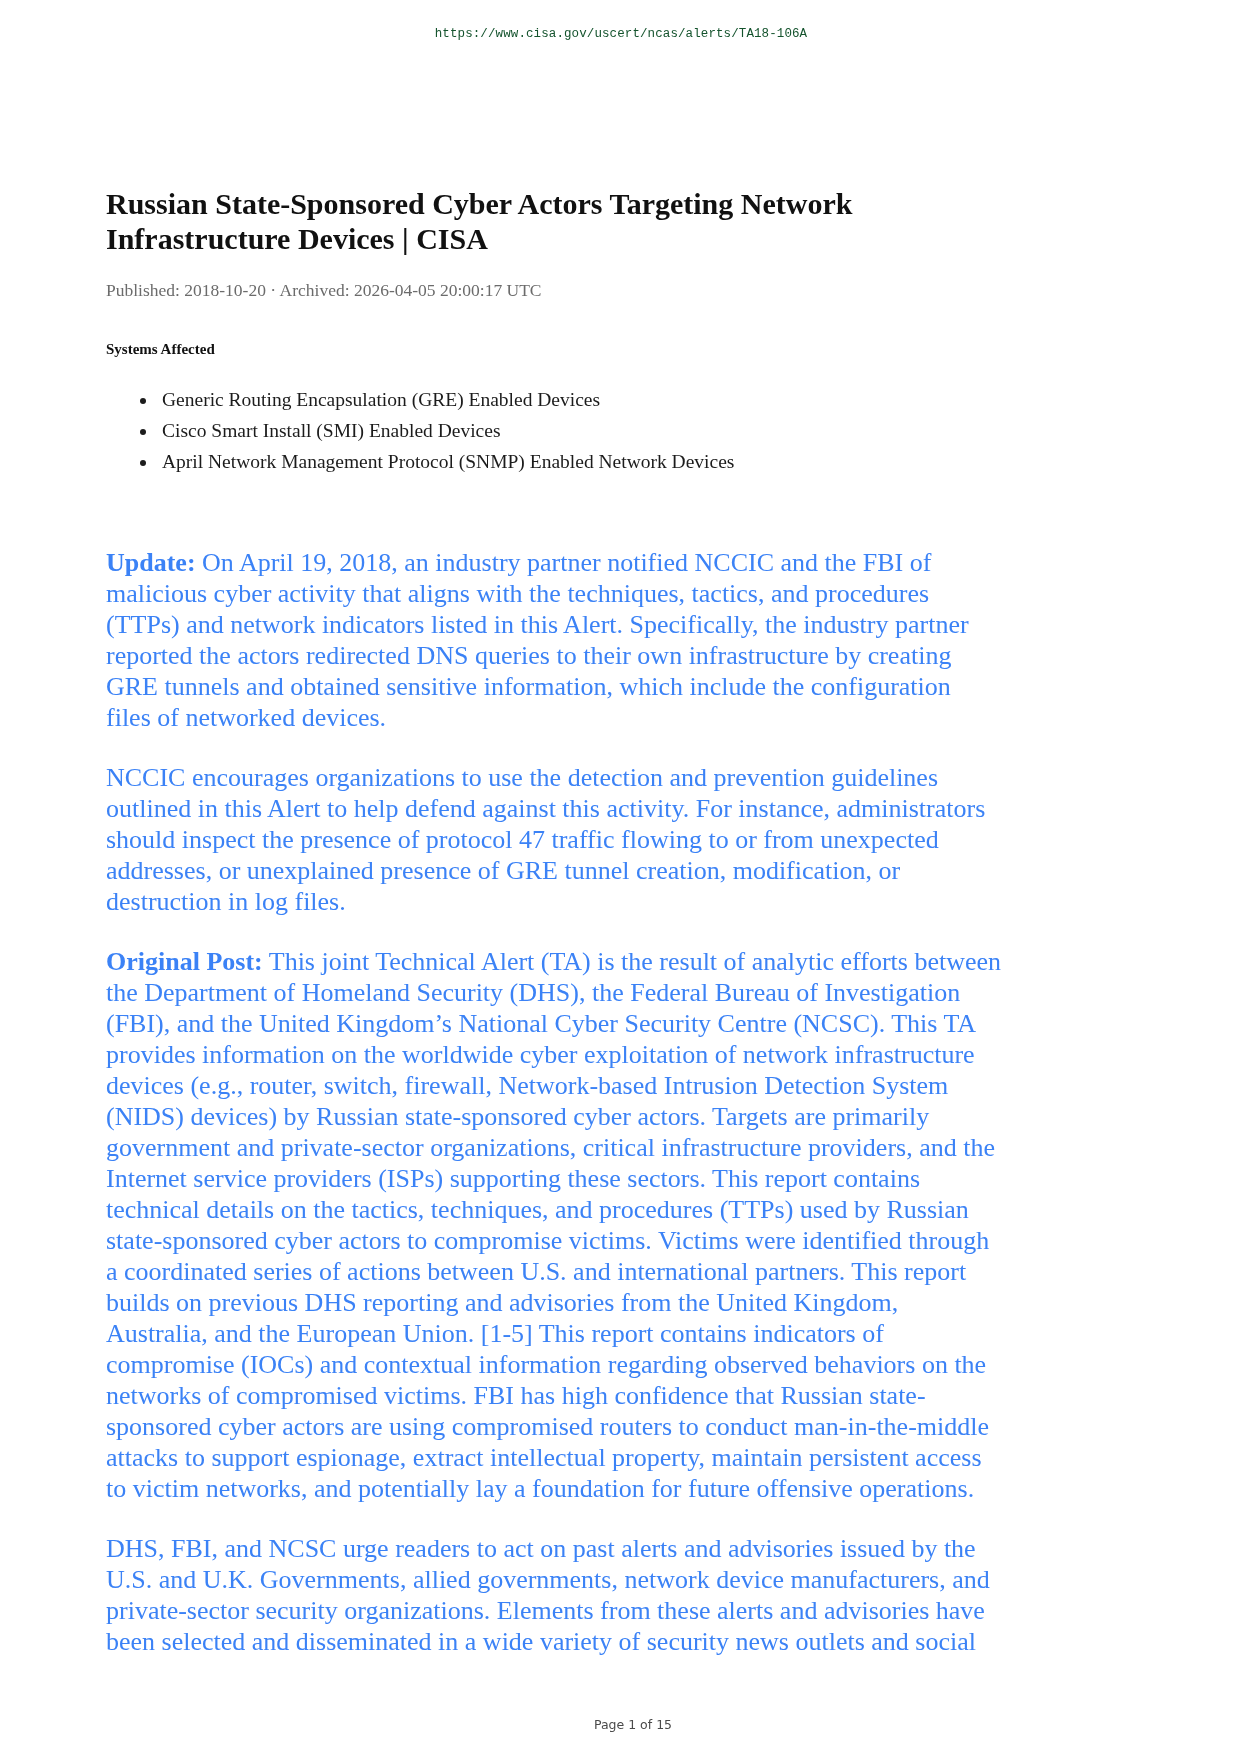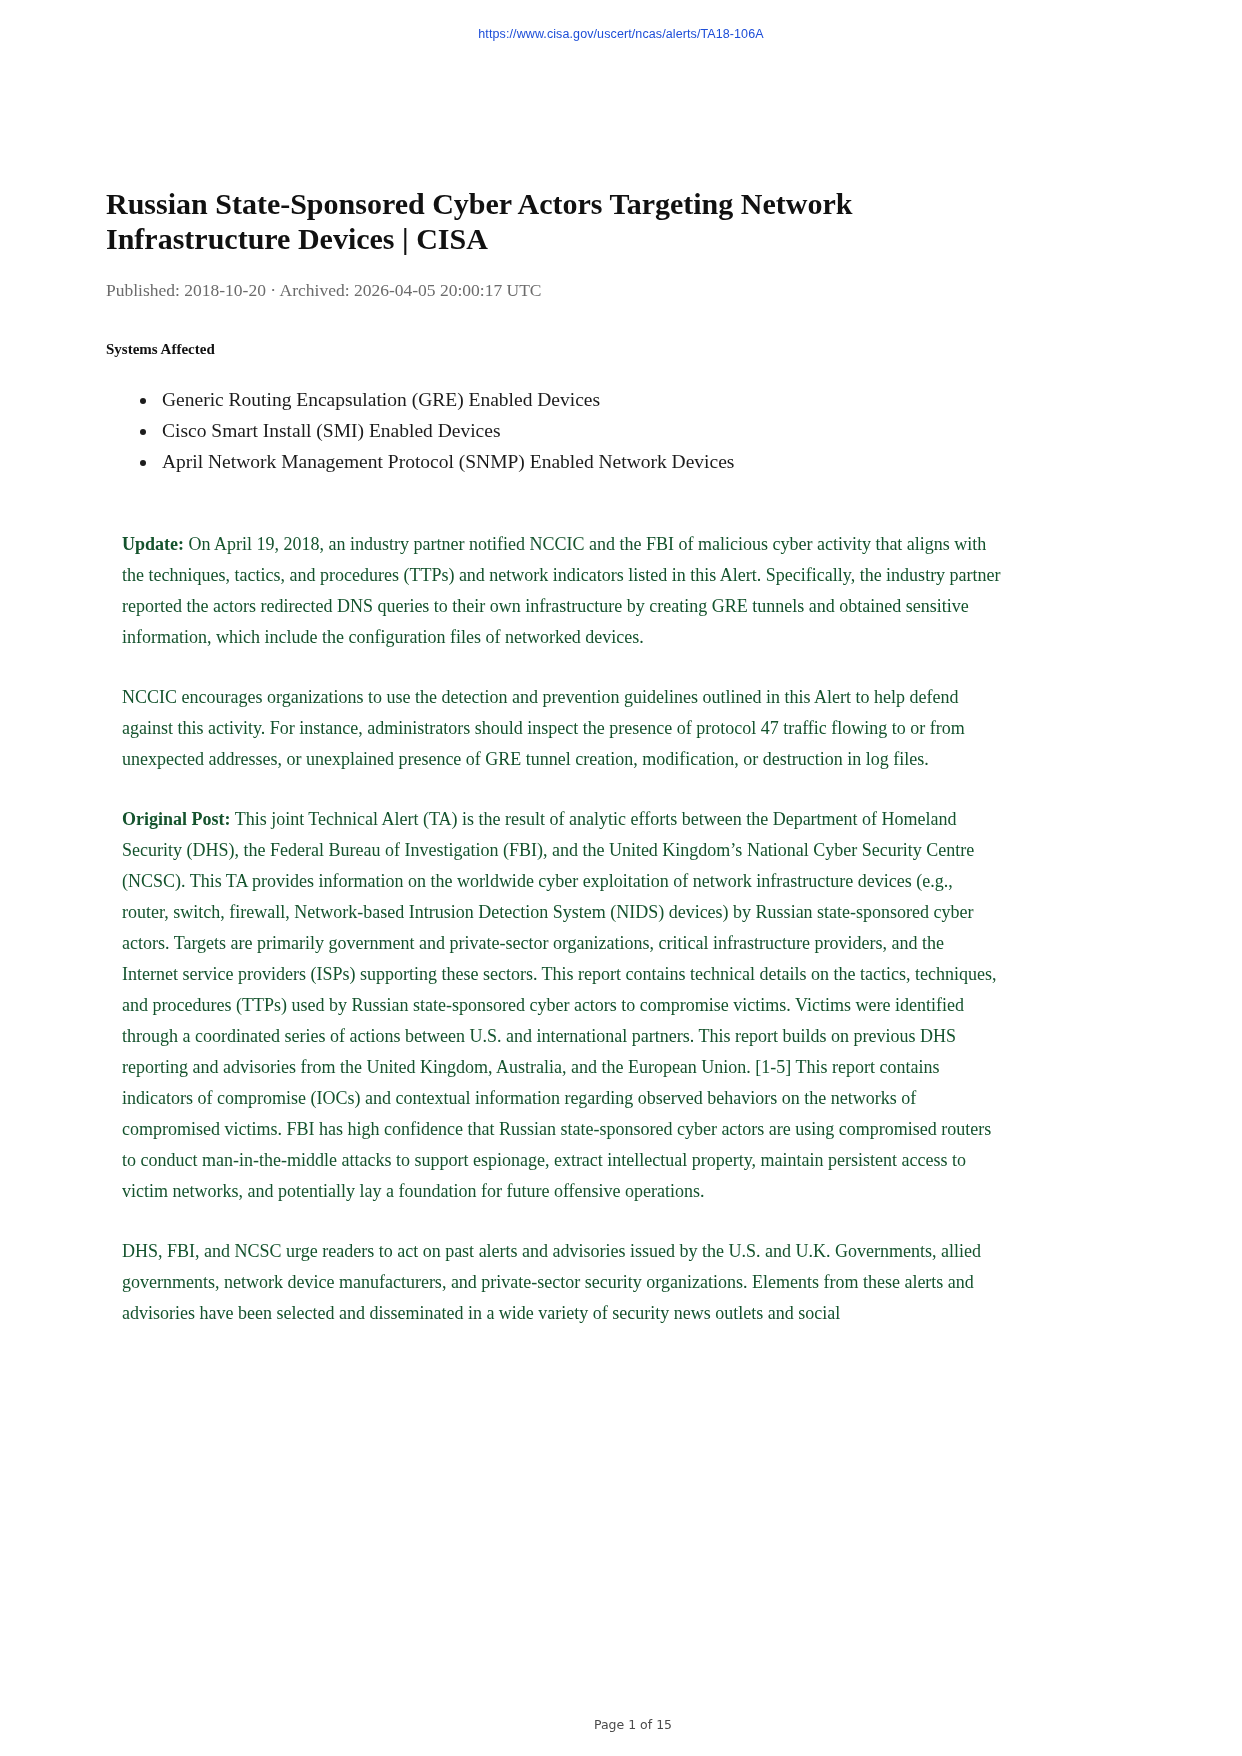--- a/index.html
+++ b/index.html
@@ -14,23 +14,23 @@
     font-family: "Liberation Serif", serif;
     color: #1c1c1c;
     overflow: hidden;
   }
   .url-header {
     position: absolute;
     top: 27px;
     left: 0;
     width: 100%;
     text-align: center;
-    font-family: Liberation Sans, sans-serif;
+    font-family: Liberation Mono, monospace;
     font-size: 12.5px;
-    color: #1d4ed8;
+    color: #14532d;
     letter-spacing: 0.1px;
   }
   .page-content {
     position: absolute;
     top: 186px;
     left: 106px;
     width: 896px;
   }
   .doc-title {
     font-size: 30px;
@@ -44,34 +44,34 @@
     color: #6b6b6b;
     margin: 0 0 40px 0;
   }
   .section-heading {
     font-size: 15px;
     font-weight: bold;
     color: #111111;
     margin: 0 0 26px 0;
   }
   .systems-list {
-    margin: 0 0 52px 0;
+    margin: 0 0 70px 0;
     padding-left: 52px;
     list-style-type: disc;
   }
   .systems-list li {
     font-size: 19.5px;
     line-height: 31px;
     padding-left: 4px;
   }
   .body-paragraph {
-    font-size: 18px;
+    font-size: 26px;
     line-height: 31px;
-    margin: 0 0 29px 16px;
-    color: #14532d;
+    margin: 0 0 29px 0;
+    color: #3b82f6;
   }
   .body-paragraph strong {
     font-weight: bold;
   }
   .overview-block .section-heading {
     margin-bottom: 30px;
   }
   .page-footer {
     position: absolute;
     bottom: 24px;

